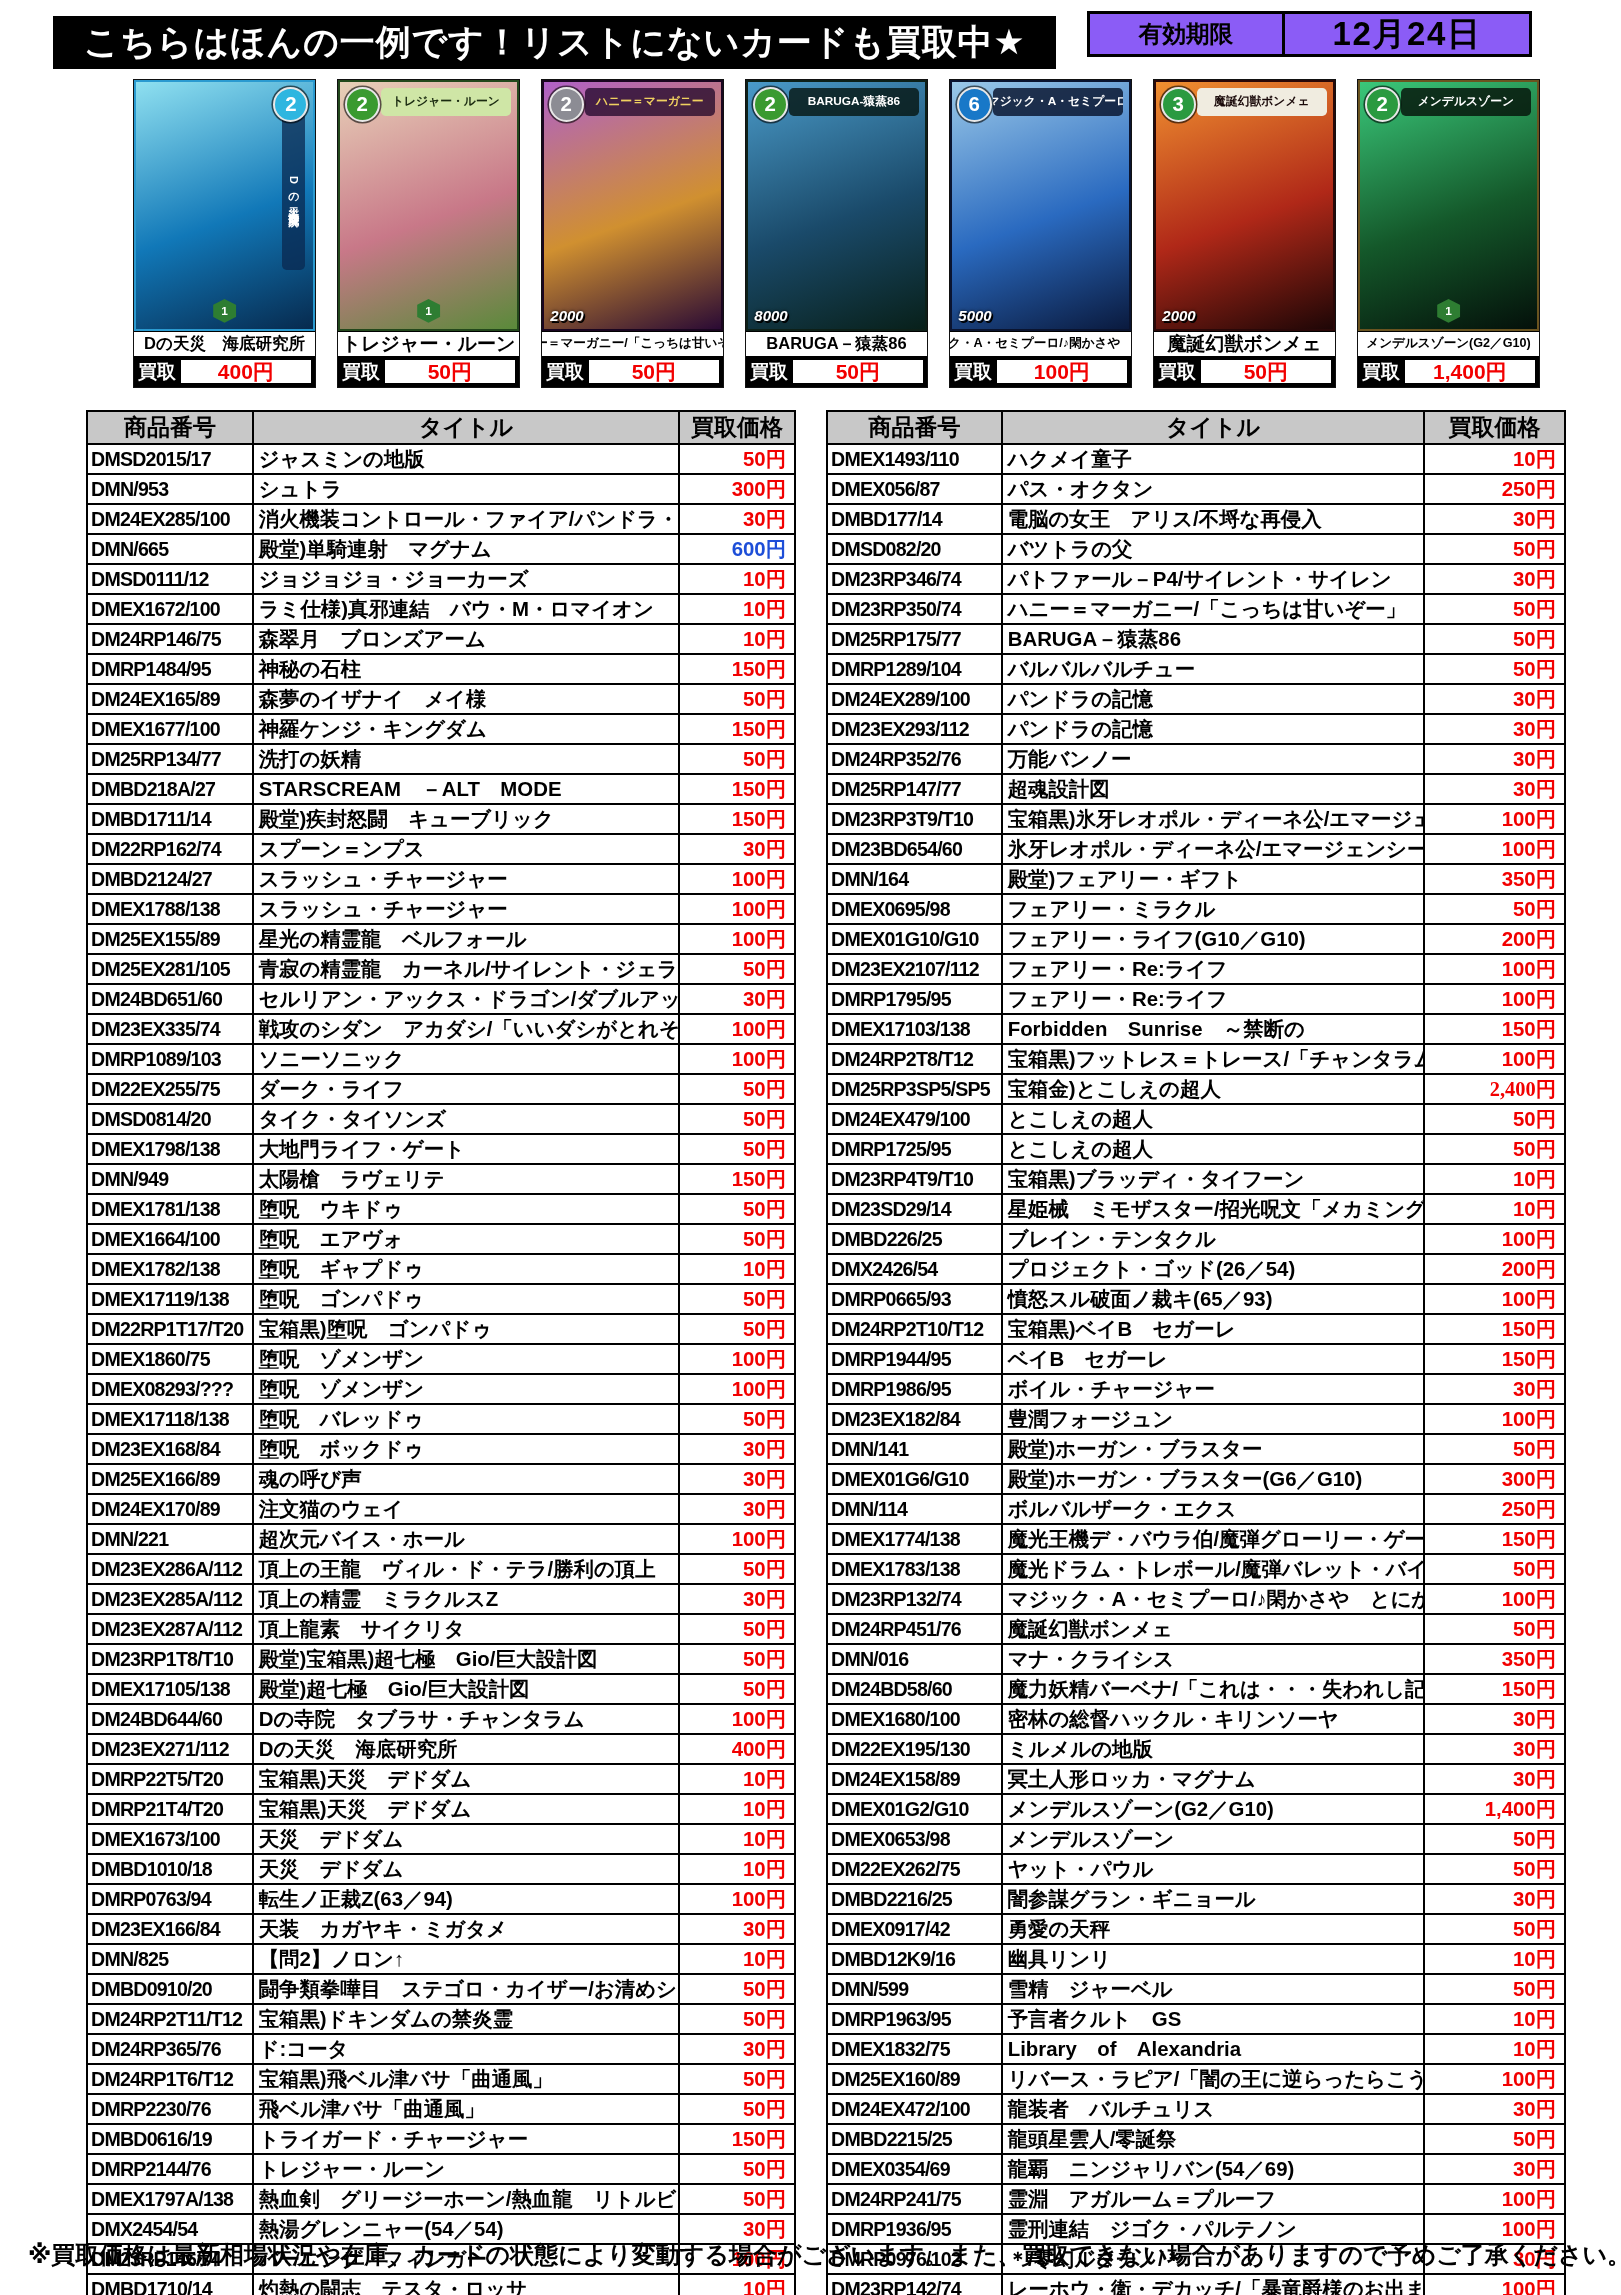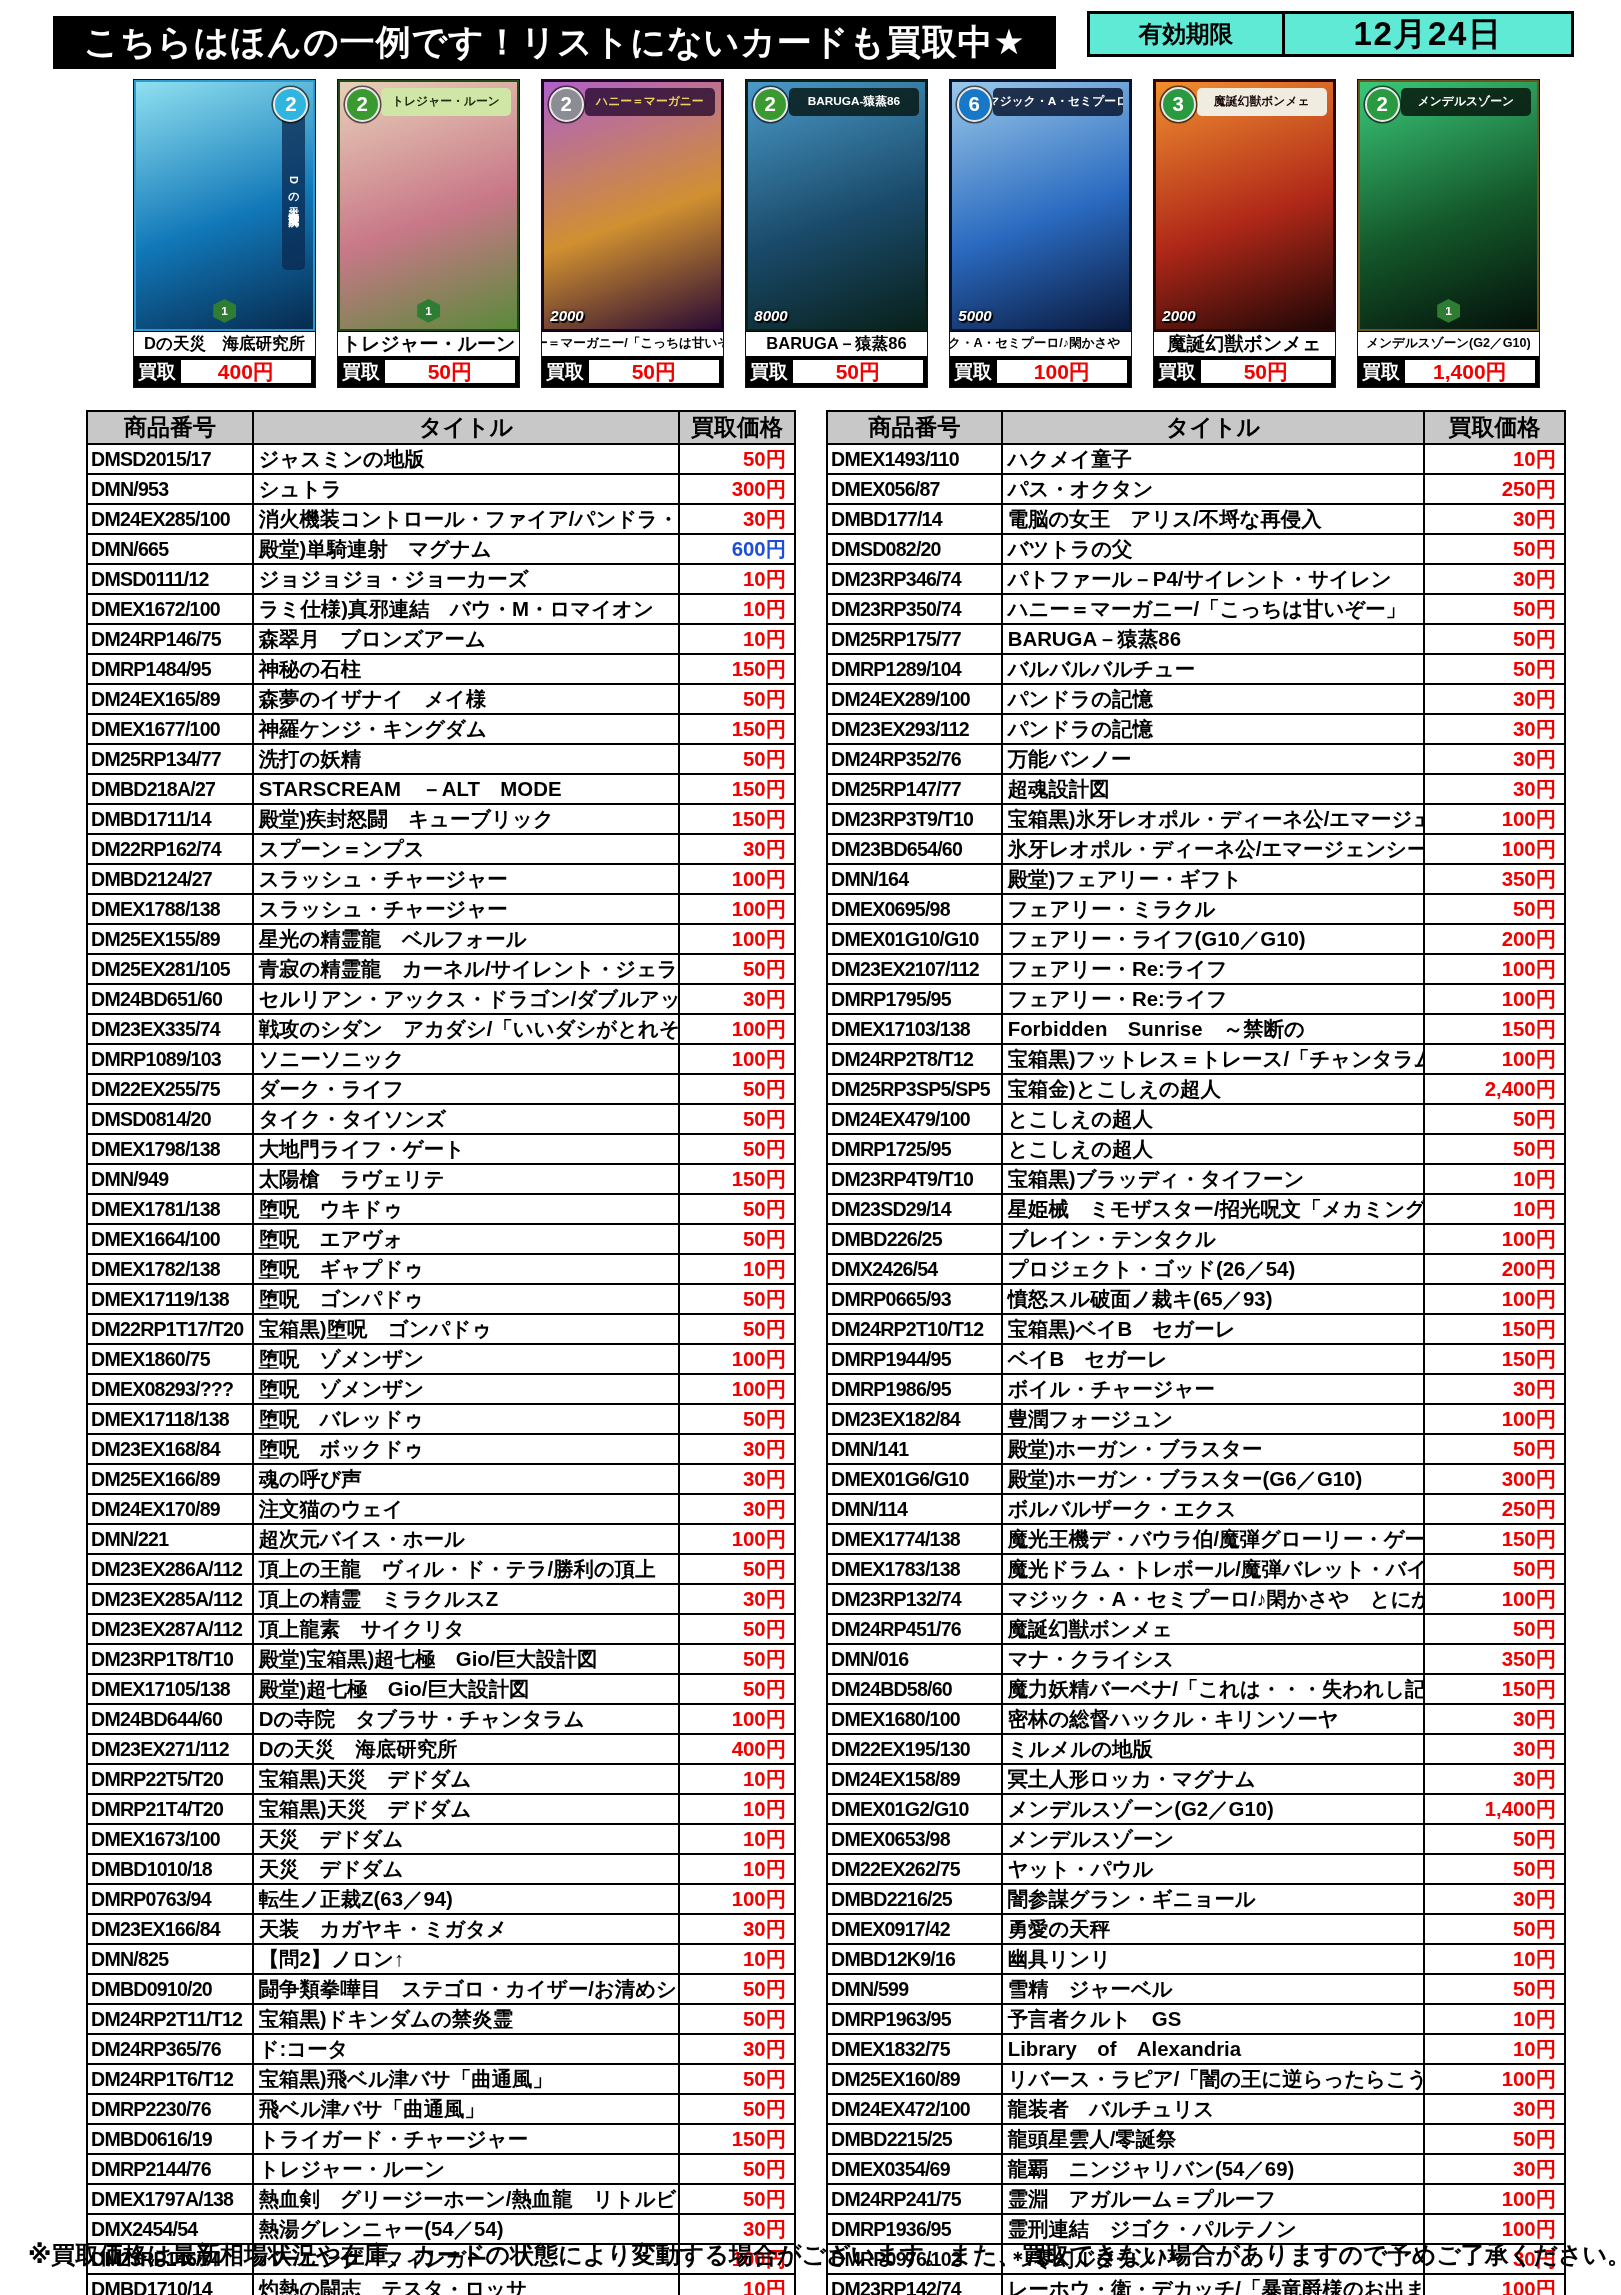--- a/index.html
+++ b/index.html
@@ -7,22 +7,22 @@
     width:1622px;height:2295px;position:relative;background:#ffffff;
     font-family:"Liberation Sans","DejaVu Sans",sans-serif;overflow:hidden;
   }
   
   .top-banner{
     position:absolute;left:53px;top:15.7px;width:1003px;height:53px;
     background:#000;color:#fff;display:flex;align-items:center;justify-content:center;
     font-size:35px;font-weight:bold;letter-spacing:0.8px;white-space:nowrap;
   }
   .expiry-box{
-    position:absolute;left:1087px;top:11px;width:487px;height:46px;
-    border:3.1px solid #000;display:flex;background:#5eead4;box-sizing:border-box;
+    position:absolute;left:1087px;top:11px;width:445px;height:46px;
+    border:3.1px solid #000;display:flex;background:#8b5cf6;box-sizing:border-box;
   }
   .expiry-label{
     width:192px;border-right:3.1px solid #000;display:flex;align-items:center;justify-content:center;
     font-size:23.6px;font-weight:bold;
   }
   .expiry-value{
     flex:1;display:flex;align-items:center;justify-content:center;
     font-size:33px;font-weight:bold;letter-spacing:1.6px;
   }
   
@@ -641,21 +641,21 @@
         <td class="price" style="color: rgb(242, 0, 0);">150円</td>
       </tr>
       <tr>
         <td class="code">DM24RP2T8/T12</td>
         <td class="title">宝箱黒)フットレス＝トレース/「チャンタラム</td>
         <td class="price" style="color: rgb(242, 0, 0);">100円</td>
       </tr>
       <tr>
         <td class="code">DM25RP3SP5/SP5</td>
         <td class="title">宝箱金)とこしえの超人</td>
-        <td class="price" style="color: rgb(242, 0, 0);">2,400円</td>
+        <td class="price" style="color: rgb(242, 0, 0); font-family: Liberation Serif, serif;">2,400円</td>
       </tr>
       <tr>
         <td class="code">DM24EX479/100</td>
         <td class="title">とこしえの超人</td>
         <td class="price" style="color: rgb(242, 0, 0);">50円</td>
       </tr>
       <tr>
         <td class="code">DMRP1725/95</td>
         <td class="title">とこしえの超人</td>
         <td class="price" style="color: rgb(242, 0, 0);">50円</td>

